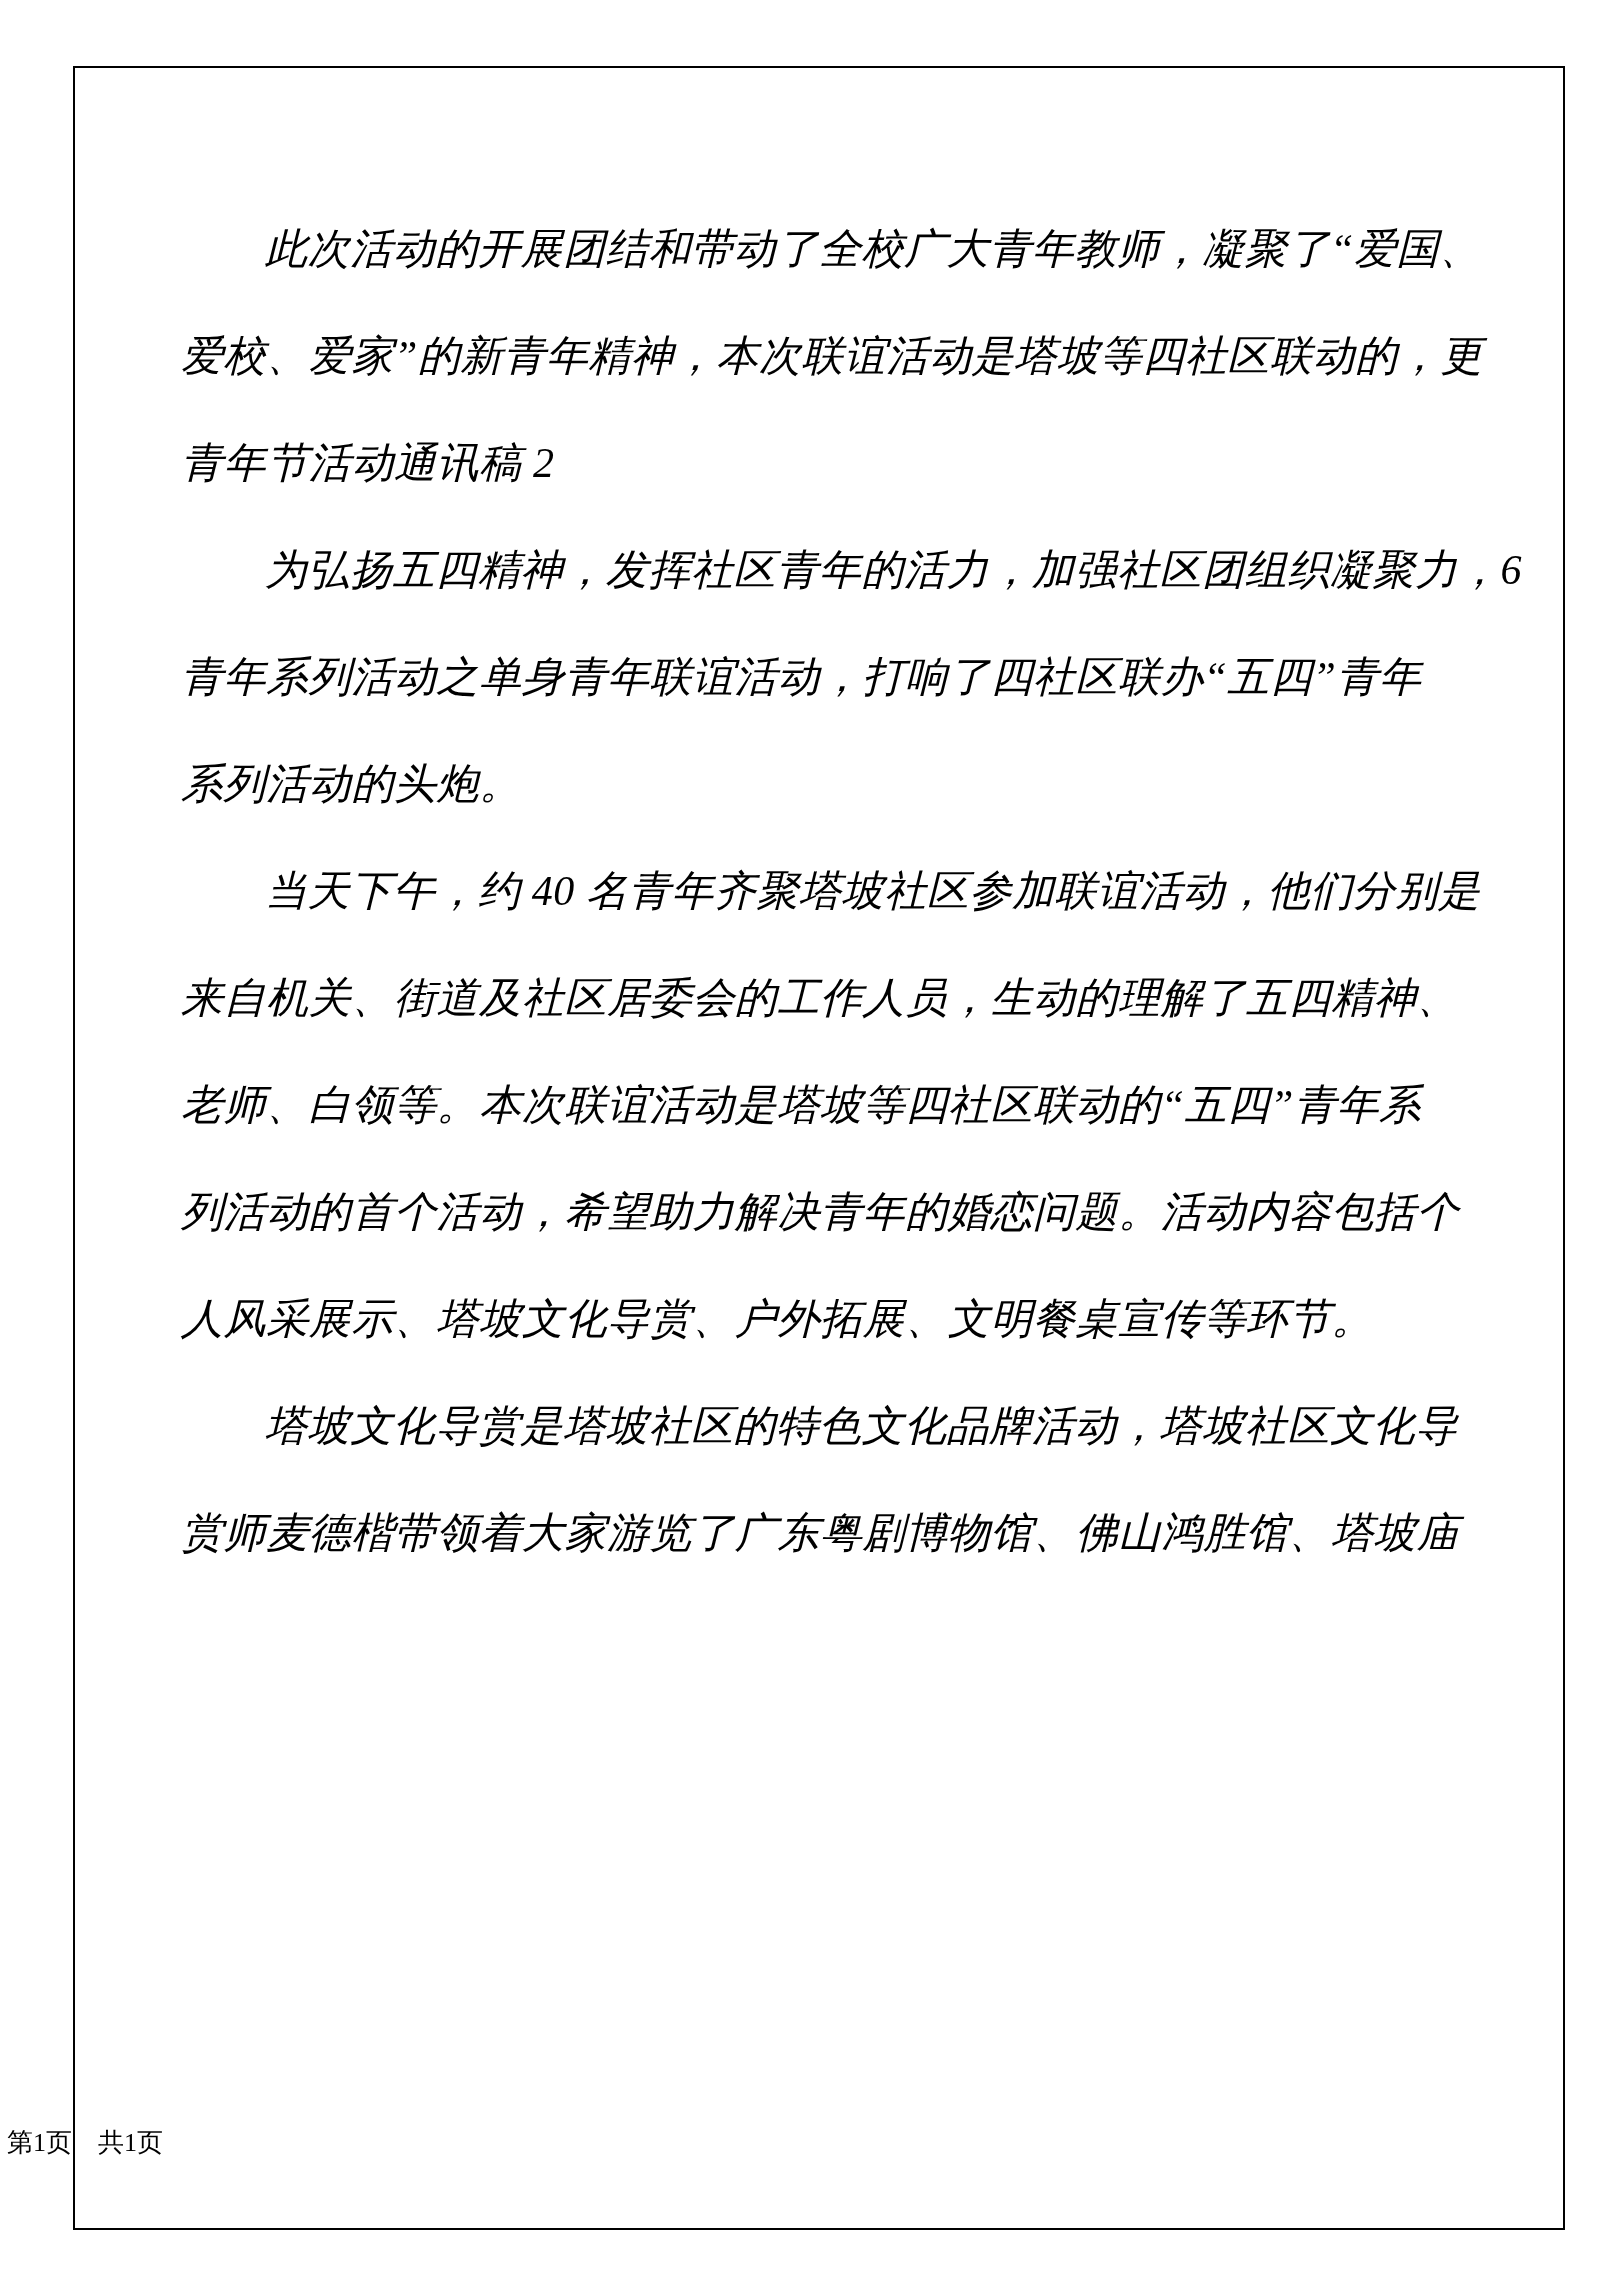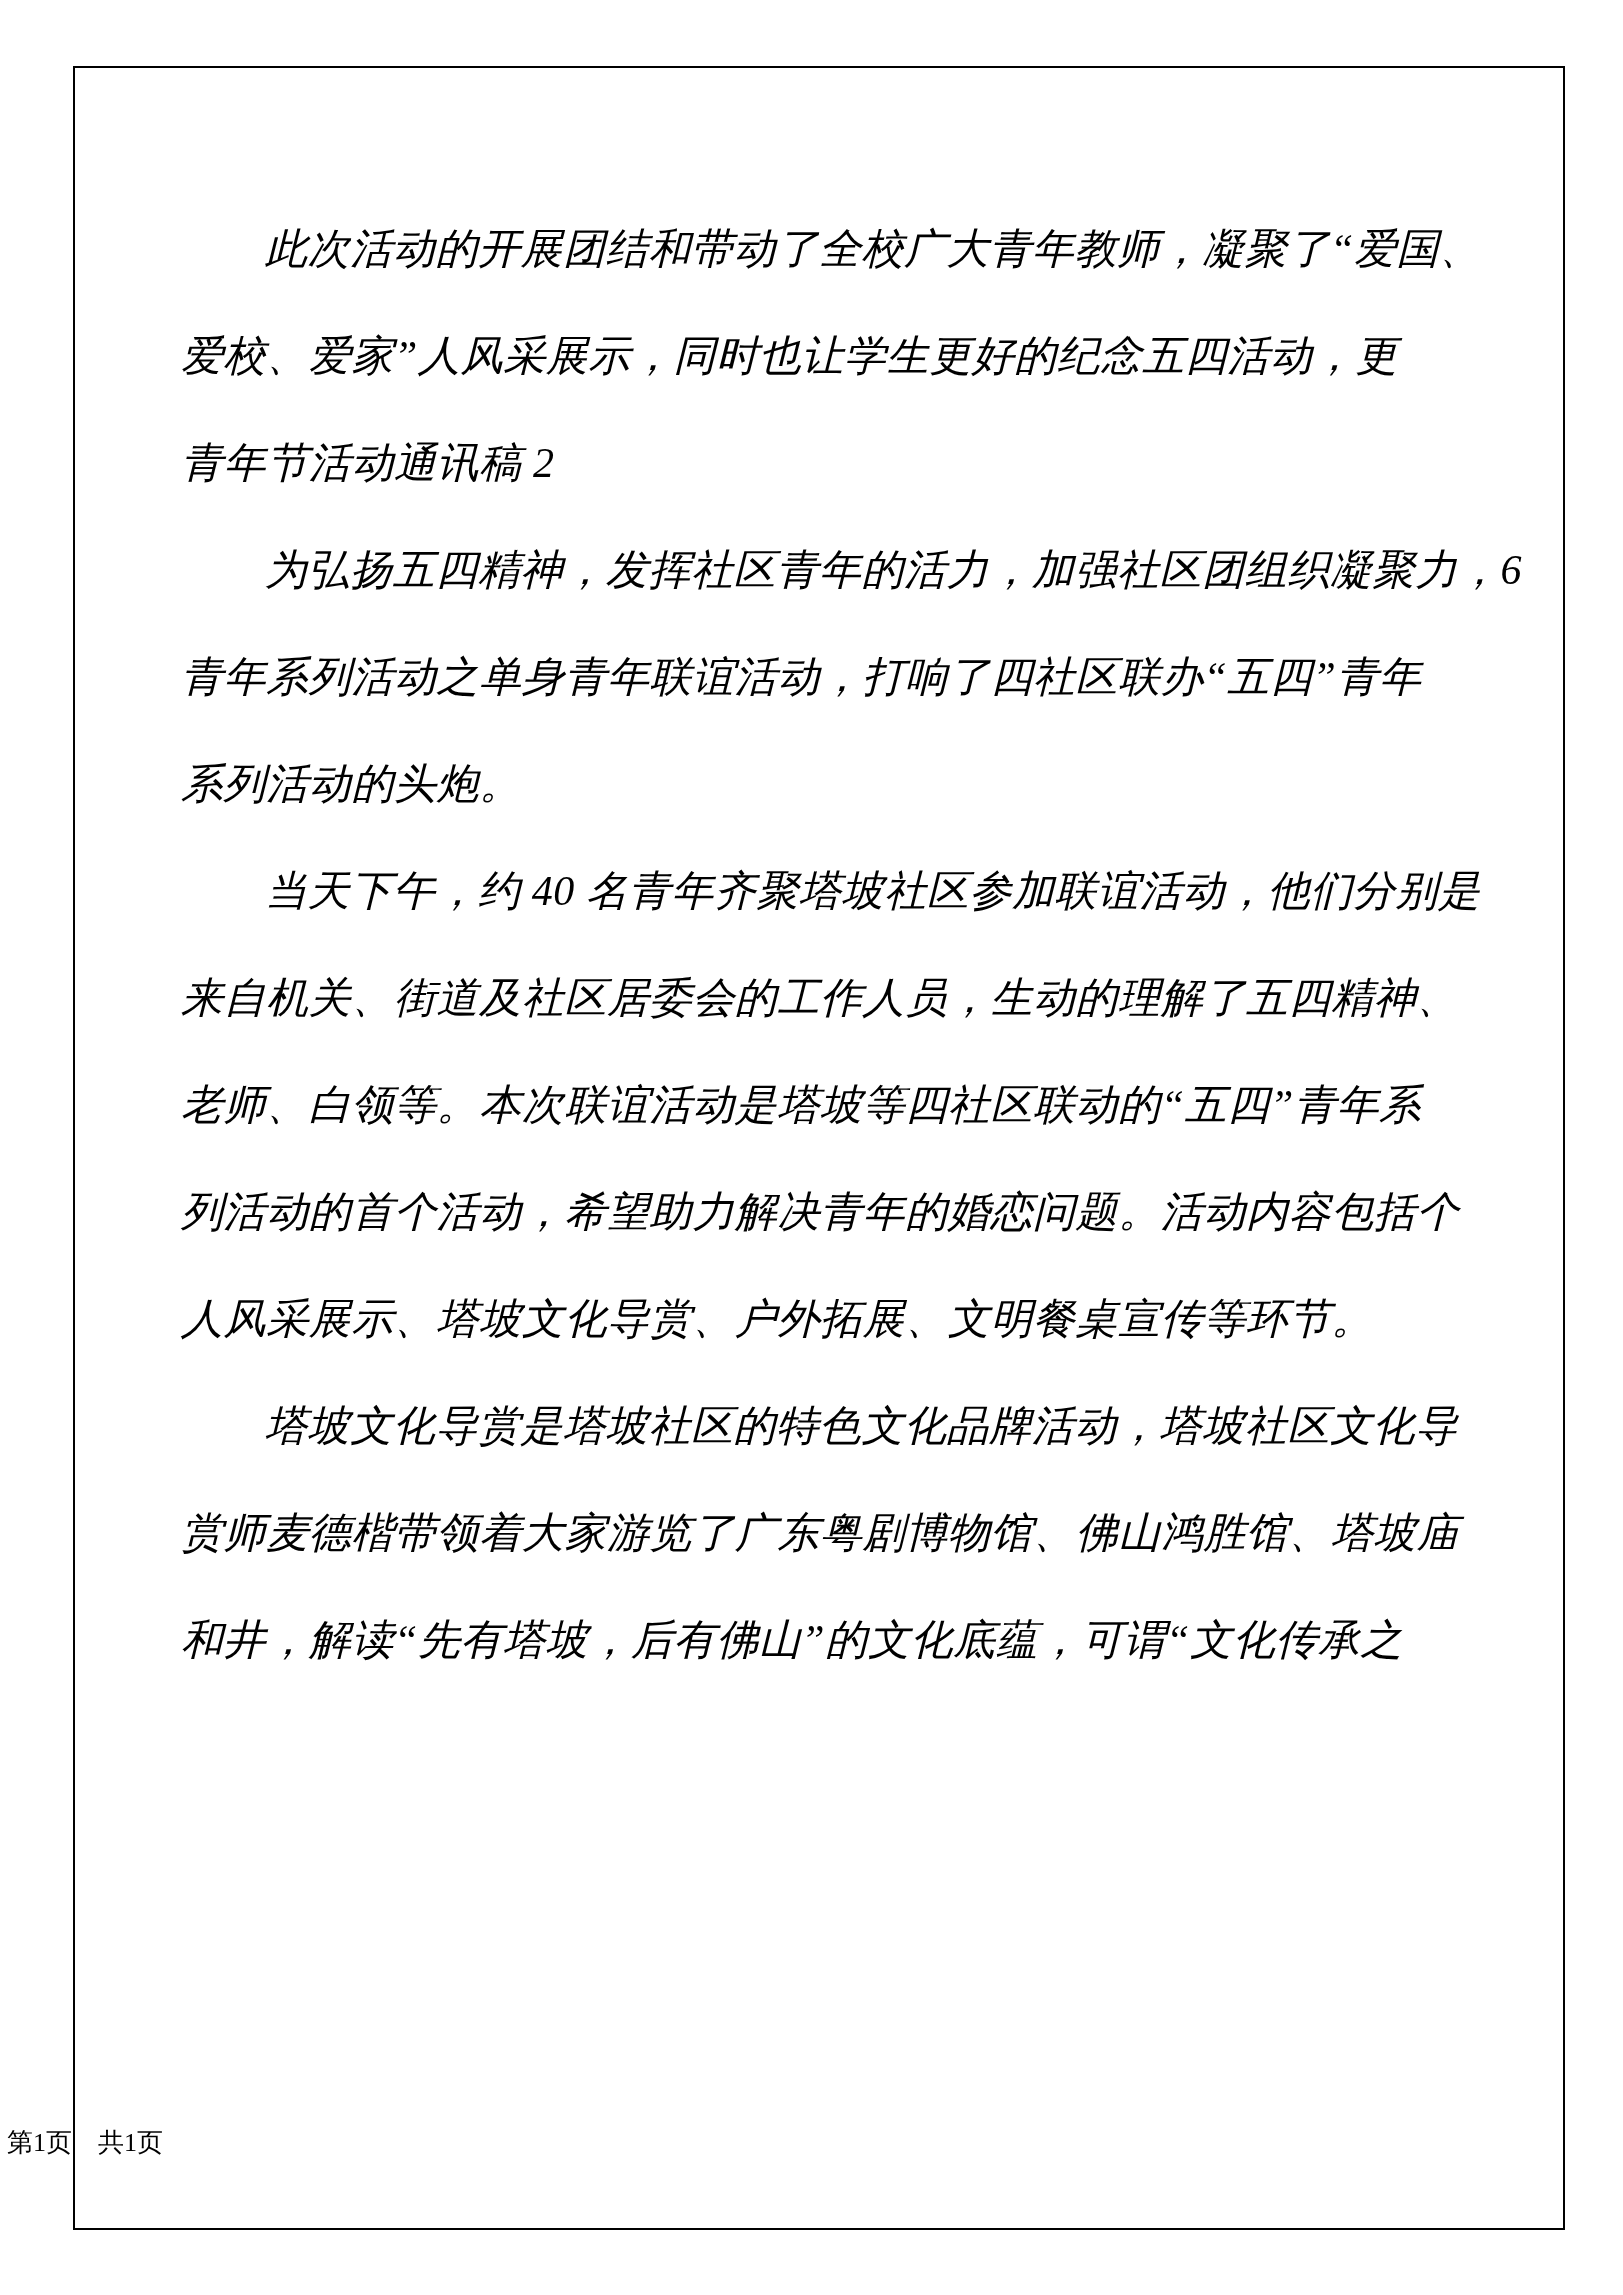--- a/index.html
+++ b/index.html
@@ -59,32 +59,31 @@
   }
 </style>
 </head>
 <body>
 
 <div class="page">
   <div class="frame"></div>
 
   <div class="body-text">
       <div class="line indent">此次活动的开展团结和带动了全校广大青年教师，凝聚了“爱国、</div>
-      <div class="line">爱校、爱家”人风采展示，同时也让学生更好的纪念五四活动，更</div>
+      <div class="line">爱校、爱家”的新青年精神，本次联谊活动是塔坡等四社区联动的，更</div>
       <div class="line heading">青年节活动通讯稿 2</div>
       <div class="line indent">为弘扬五四精神，发挥社区青年的活力，加强社区团组织凝聚力，6</div>
       <div class="line">青年系列活动之单身青年联谊活动，打响了四社区联办“五四”青年</div>
       <div class="line">系列活动的头炮。</div>
       <div class="line indent">当天下午，约 40 名青年齐聚塔坡社区参加联谊活动，他们分别是</div>
       <div class="line">来自机关、街道及社区居委会的工作人员，生动的理解了五四精神、</div>
       <div class="line">老师、白领等。本次联谊活动是塔坡等四社区联动的“五四”青年系</div>
       <div class="line">列活动的首个活动，希望助力解决青年的婚恋问题。活动内容包括个</div>
       <div class="line">人风采展示、塔坡文化导赏、户外拓展、文明餐桌宣传等环节。</div>
       <div class="line indent">塔坡文化导赏是塔坡社区的特色文化品牌活动，塔坡社区文化导</div>
       <div class="line">赏师麦德楷带领着大家游览了广东粤剧博物馆、佛山鸿胜馆、塔坡庙</div>
-      <div class="line">和井，解读“先有塔坡，后有佛山”的文化底蕴，可谓“文化传承之</div>
     </div>
 
   <div class="footer">
     <span>第1页　共1页</span>
   </div>
 </div>
 
 
 </body></html>

